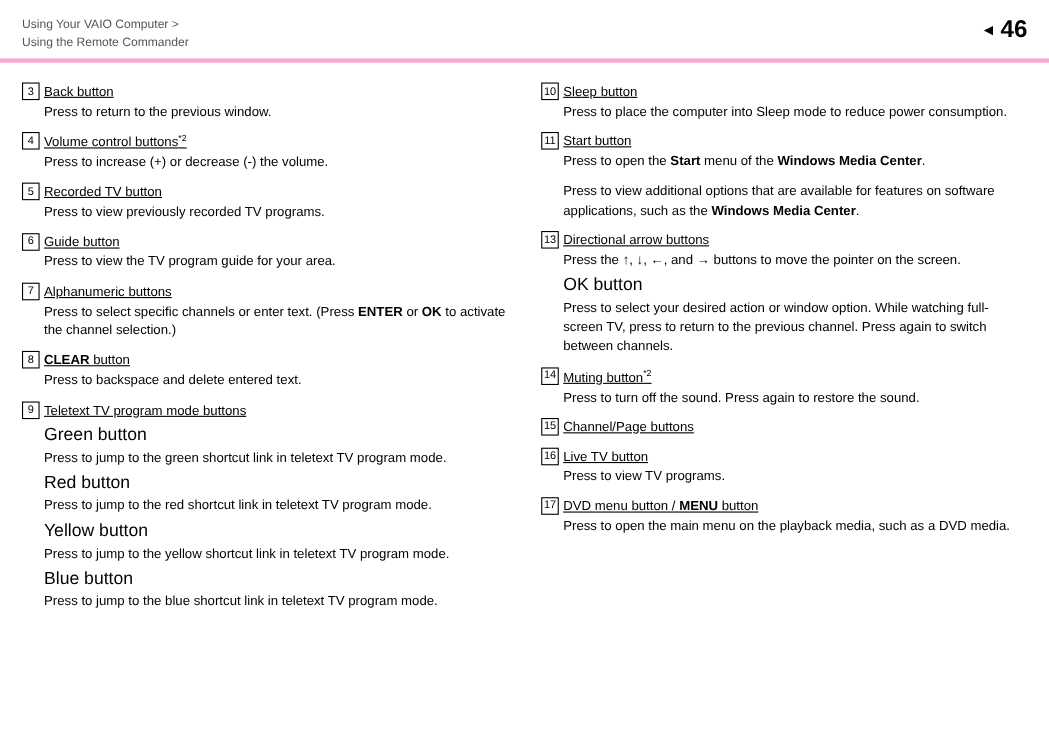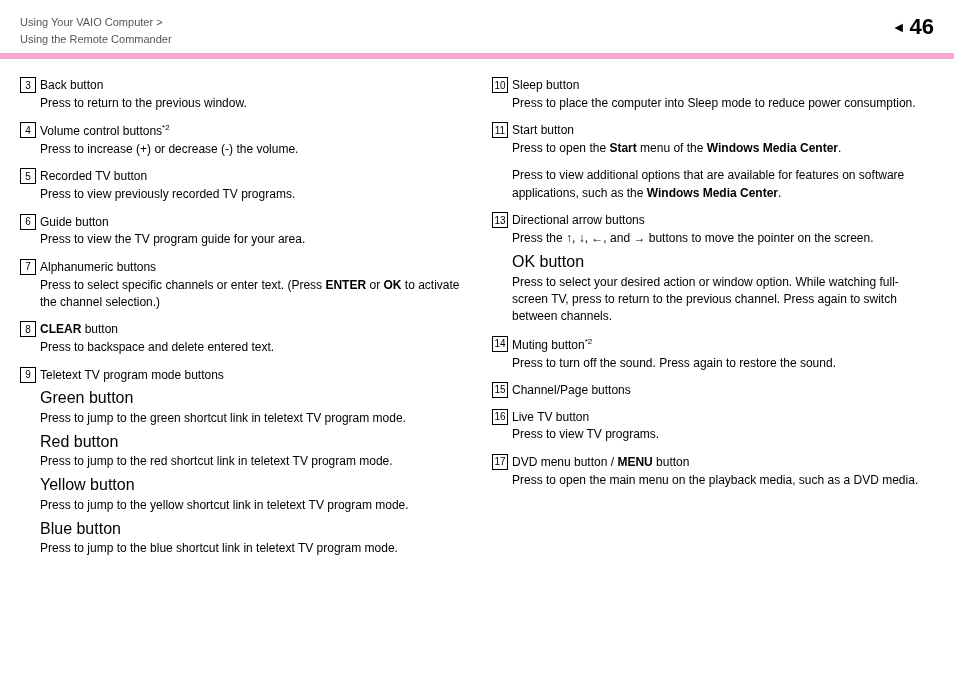--- a/index.html
+++ b/index.html
@@ -23,21 +23,21 @@
       height: 674px;
       position: relative;
       background: #ffffff;
     }
 
     .header {
       display: flex;
       justify-content: space-between;
       align-items: flex-start;
       padding: 14px 20px 0 20px;
-      border-bottom: 6px solid #f9a8d4;
+      border-bottom: 4px solid #f9a8d4;
       padding-bottom: 6px;
     }
 
     .header-title {
       font-size: 11px;
       color: #555555;
       line-height: 1.5;
     }
 
     .header-page {
@@ -84,20 +84,21 @@
       border: 1px solid #000000;
       font-size: 10px;
       font-weight: normal;
       flex-shrink: 0;
       margin-top: 0px;
     }
 
     .entry-title {
       font-size: 12px;
       line-height: 1.4;
+      text-decoration: underline;
     }
 
     .entry-body {
       font-size: 12px;
       line-height: 1.45;
       color: #000000;
       padding-left: 20px;
     }
 
     .bold {

